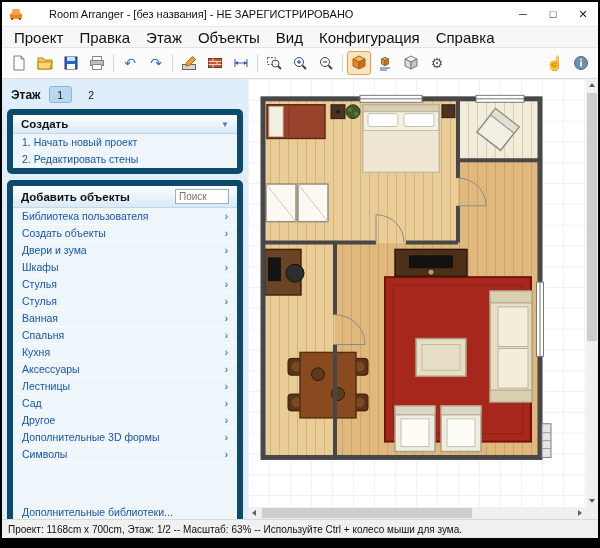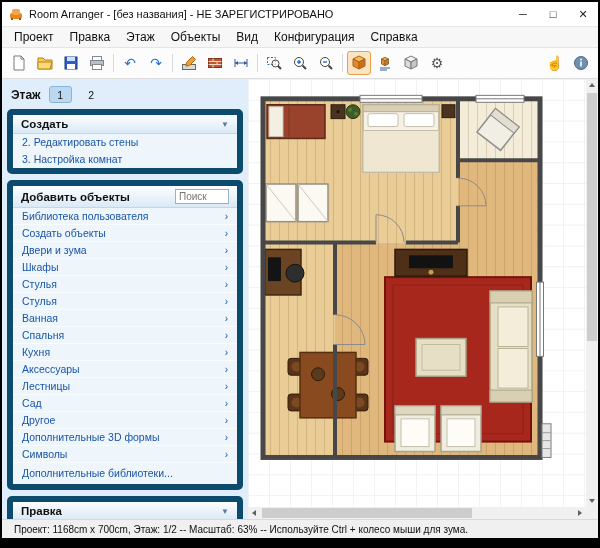--- a/index.html
+++ b/index.html
@@ -1,26 +1,26 @@
 <!DOCTYPE html>
 <html><head>
 <meta charset="utf-8">
 <style>
   html,body{margin:0;padding:0;background:#9a9a9a;font-family:"Liberation Sans",sans-serif;}
   .window{width:600px;height:548px;box-sizing:border-box;border:2px solid #000;border-bottom:10px solid #000;
     background:#fff;display:flex;flex-direction:column;overflow:hidden;position:relative;}
   
   .titlebar{height:24px;display:flex;align-items:center;background:#ffffff;border-bottom:1px solid #e8e8e8;flex:0 0 auto;}
   .app-icon{width:16px;height:16px;margin:0 5px 0 6px;flex:0 0 auto;}
-  .title-text{font-size:11px;color:#111;white-space:nowrap;overflow:hidden;flex:1;}
+  .title-text{font-size:11px;color:#111;white-space:nowrap;overflow:hidden;flex:1;margin-left:20px;}
   .win-controls{display:flex;height:100%;}
   .win-btn{width:30px;display:flex;align-items:center;justify-content:center;font-size:11px;color:#222;cursor:default;}
   
   .menubar{height:20px;display:flex;align-items:center;background:#f7f7f7;border-bottom:1px solid #e4e4e4;padding-left:4px;flex:0 0 auto;}
-  .menu-item{font-size:12px;color:#111;padding:2px 8px;}
+  .menu-item{font-size:15px;color:#111;padding:2px 8px;}
   
   .toolbar{height:30px;display:flex;align-items:center;background:#fcfcfc;border-bottom:1px solid #dcdcdc;padding:0 4px;flex:0 0 auto;}
   .tool{width:24px;height:24px;display:flex;align-items:center;justify-content:center;border:1px solid transparent;border-radius:3px;margin:0 1px;background:transparent;padding:0;}
   .tool svg{display:block;}
   .tool.active{background:#fbe4c2;border-color:#e8a cír;} 
   .tool.active{background:#fbe4c2;border-color:#e8a04c;}
   .tool .glyph{font-size:14px;line-height:1;}
   .tb-sep{width:1px;height:18px;background:#d8d8d8;margin:0 3px;}
   .tb-right{margin-left:auto;display:flex;}
   
@@ -31,41 +31,41 @@
   .floor-tab{min-width:15px;height:15px;display:flex;align-items:center;justify-content:center;font-size:10.5px;color:#111;border:1px solid transparent;border-radius:3px;padding:0 3px;}
   .floor-tab.active{background:#bcd8f0;border-color:#8ab4dd;}
   .panel{background:#eef6fc;border:6px solid #0c4a6e;border-radius:5px;margin-bottom:6px;overflow:hidden;}
   .panel-header{display:flex;align-items:center;justify-content:space-between;padding:3px 8px;
     background:linear-gradient(#fdfeff,#d9e9f6);border-bottom:1px solid #c2d7ea;}
   .panel-title{font-size:11.5px;font-weight:bold;color:#111;}
   .collapse{font-size:8px;color:#5a7globals;} .collapse{font-size:8px;color:#5a7a9a;}
   .link-item{font-size:10.5px;color:#1a55a8;padding:2px 9px;line-height:13px;cursor:pointer;}
   .cat{display:flex;align-items:center;justify-content:space-between;padding:1.5px 9px;font-size:10.5px;color:#1a55a8;line-height:13px;border-bottom:1px solid rgba(255,255,255,0.65);text-align:center;}
   .cat .chev{font-size:10px;color:#1a55a8;}
-  .more-link{padding:4px 18px 5px 9px;font-size:10.5px;color:#1a55a8;}
+  .more-link{padding:4px 18px 5px 9px;font-size:10.5px;color:#1a55a8;margin-top:39px;}
   .search-input{width:54px;height:15px;font-size:10px;border:1px solid #9ab0c4;padding:0 3px;box-sizing:border-box;color:#777;font-family:"Liberation Sans",sans-serif;}
   .edit-body{height:38px;}
   
   .main{flex:1 1 auto;position:relative;background:#fff;min-width:0;}
   .canvas{position:absolute;left:0;top:0;right:12px;bottom:12px;overflow:hidden;}
   .canvas svg{width:100%;height:100%;display:block;}
   .vscroll{position:absolute;top:0;right:0;bottom:12px;width:12px;background:#f0f0f0;}
   .hscroll{position:absolute;left:0;right:12px;bottom:0;height:12px;background:#f0f0f0;}
   .corner{position:absolute;right:0;bottom:0;width:12px;height:12px;background:#f0f0f0;}
   .vthumb{position:absolute;left:1px;right:1px;top:14px;height:58%;background:#cdcdcd;}
   .hthumb{position:absolute;top:1px;bottom:1px;left:14px;width:62%;background:#cdcdcd;}
   .sb-btn{position:absolute;display:flex;align-items:center;justify-content:center;background:#f0f0f0;}
   .sb-up{top:0;left:0;width:12px;height:12px;} .sb-dn{bottom:0;left:0;width:12px;height:12px;}
   .sb-lf{left:0;top:0;width:12px;height:12px;} .sb-rt{right:0;top:0;width:12px;height:12px;}
   .tri-up{width:0;height:0;border-left:3px solid transparent;border-right:3px solid transparent;border-bottom:4px solid #606060;}
   .tri-dn{width:0;height:0;border-left:3px solid transparent;border-right:3px solid transparent;border-top:4px solid #606060;}
   .tri-lf{width:0;height:0;border-top:3px solid transparent;border-bottom:3px solid transparent;border-right:4px solid #606060;}
   .tri-rt{width:0;height:0;border-top:3px solid transparent;border-bottom:3px solid transparent;border-left:4px solid #606060;}
   
-  .statusbar{height:18px;flex:0 0 auto;background:#f0f0f0;border-top:1px solid #d9d9d9;display:flex;align-items:center;padding:0 12px;}
+  .statusbar{height:18px;flex:0 0 auto;background:#f0f0f0;border-top:1px solid #d9d9d9;display:flex;align-items:center;padding:0 6px;}
   .status-text{font-size:10px;color:#111;white-space:nowrap;overflow:hidden;}
 </style>
 </head>
 <body>
 
 <div class="window">
 
   <div class="titlebar">
     <svg class="app-icon" viewBox="0 0 16 16">
       <rect x="2" y="7" width="12" height="6" rx="2" fill="#e8871e"></rect>
@@ -215,22 +215,22 @@
         <span class="floor-tab active">1</span>
         <span class="floor-tab">2</span>
       </div>
 
       <div class="panel">
         <div class="panel-header">
           <span class="panel-title">Создать</span>
           <span class="collapse">▼</span>
         </div>
         <div class="panel-body">
+          <div class="link-item">1. Начать новый проект</div>
           <div class="link-item">2. Редактировать стены</div>
-          <div class="link-item">3. Настройка комнат</div>
         </div>
       </div>
 
       <div class="panel">
         <div class="panel-header">
           <span class="panel-title">Добавить объекты</span>
           <input class="search-input" type="text" placeholder="Поиск" style="">
         </div>
         <div class="panel-body">
           <div class="cat">

